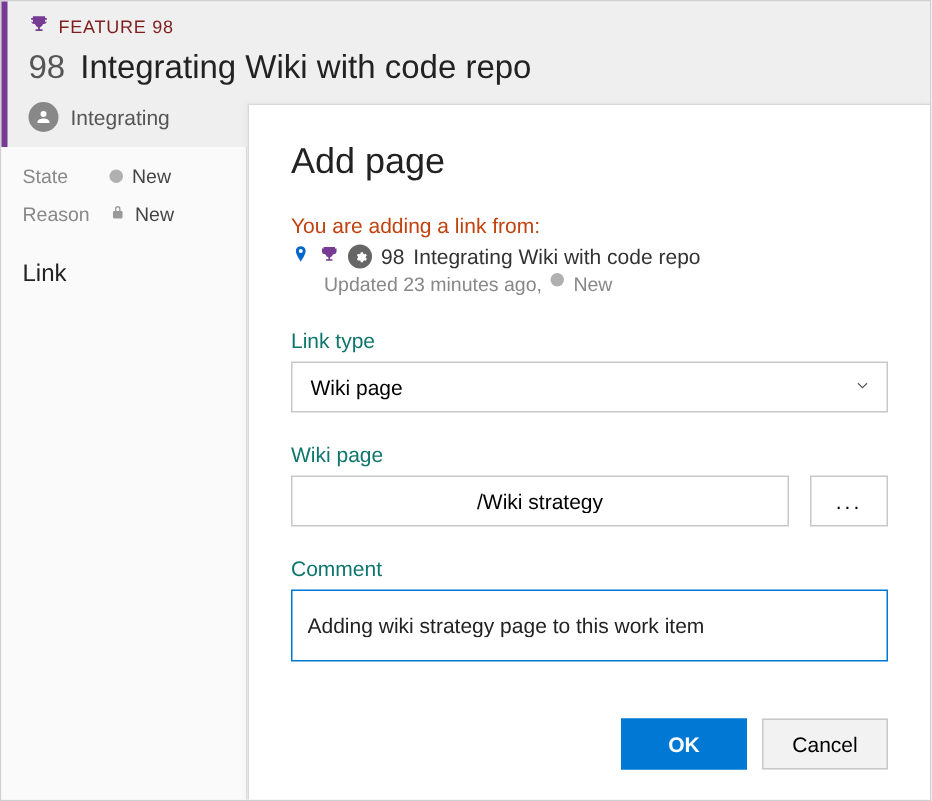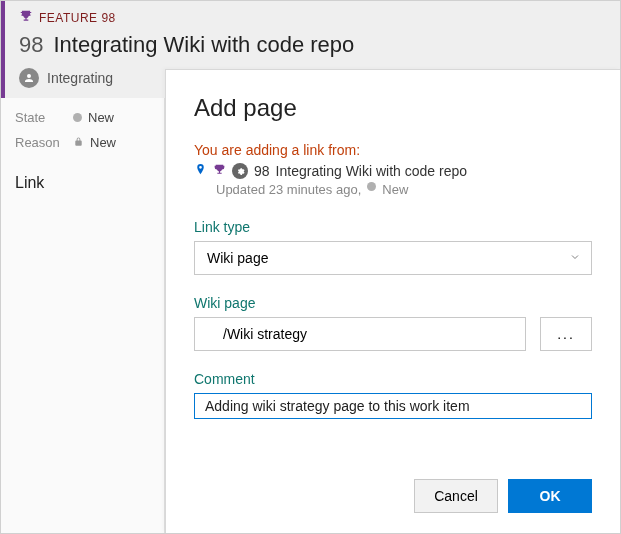--- a/index.html
+++ b/index.html
@@ -42,23 +42,23 @@
   .pin-icon svg { width: 13px; height: 15px; fill: #0066cc; }
   .trophy-small svg { width: 13px; height: 13px; fill: #773b93; }
   .gear-circle { width: 16px; height: 16px; border-radius: 50%; background: #666; display: flex; align-items: center; justify-content: center; }
   .gear-circle svg { width: 9px; height: 9px; fill: #fff; }
   .meta-line { font-size: 13px; color: #888; margin-left: 22px; display: flex; align-items: flex-start; gap: 6px; margin-bottom: 18px; }
   .form-label { font-size: 14px; color: #0f766e; margin-bottom: 6px; margin-top: 4px; }
   .select-box { position: relative; width: 100%; border: 1px solid #c8c8c8; height: 34px; display: flex; align-items: center; padding: 0 12px; background: #fff; font-size: 14px; cursor: pointer; margin-bottom: 16px; }
   .chevron { position: absolute; right: 10px; top: 50%; transform: translateY(-50%); }
   .chevron svg { width: 12px; height: 12px; stroke: #555; stroke-width: 1.5; fill: none; }
   .wiki-row { display: flex; gap: 14px; margin-bottom: 16px; }
-  .text-input { flex: 1; border: 1px solid #c8c8c8; height: 34px; padding: 0 28px; font-size: 14px; font-family: inherit; }
+  .text-input { flex: 1; border: 1px solid #c8c8c8; height: 34px; padding: 0 28px; font-size: 14px; font-family: inherit; text-align: center; }
   .browse-btn { width: 52px; height: 34px; border: 1px solid #c8c8c8; background: #fff; font-size: 14px; display: flex; align-items: center; justify-content: center; cursor: pointer; letter-spacing: 2px; }
-  .comment-input { width: 100%; border: 1px solid #0078d4; height: 26px; padding: 0 10px; font-size: 14px; font-family: inherit; color: #222; }
+  .comment-input { width: 100%; border: 1px solid #0078d4; height: 48px; padding: 0 10px; font-size: 14px; font-family: inherit; color: #222; }
   .button-row { margin-top: auto; display: flex; justify-content: flex-end; gap: 10px; padding-top: 20px; }
   .btn { min-width: 84px; height: 34px; border: 1px solid #c8c8c8; background: #f2f2f2; font-size: 14px; cursor: pointer; font-family: inherit; }
   .btn-primary { background: #0078d4; border-color: #0078d4; color: #fff; font-weight: 600; }
 </style>
 </head>
 <body>
 
 <div class="root">
 
   <div class="header">
@@ -150,18 +150,18 @@
     <div class="form-label">Wiki page</div>
     <div class="wiki-row">
       <input class="text-input" value="/Wiki strategy" style="">
       <div class="browse-btn">...</div>
     </div>
 
     <div class="form-label">Comment</div>
     <input class="comment-input" value="Adding wiki strategy page to this work item" style="">
 
     <div class="button-row">
+      <button class="btn btn-primary">OK</button>
       <button class="btn">Cancel</button>
-      <button class="btn btn-primary">OK</button>
     </div>
   </div>
 
 </div>
 
 </body></html>

